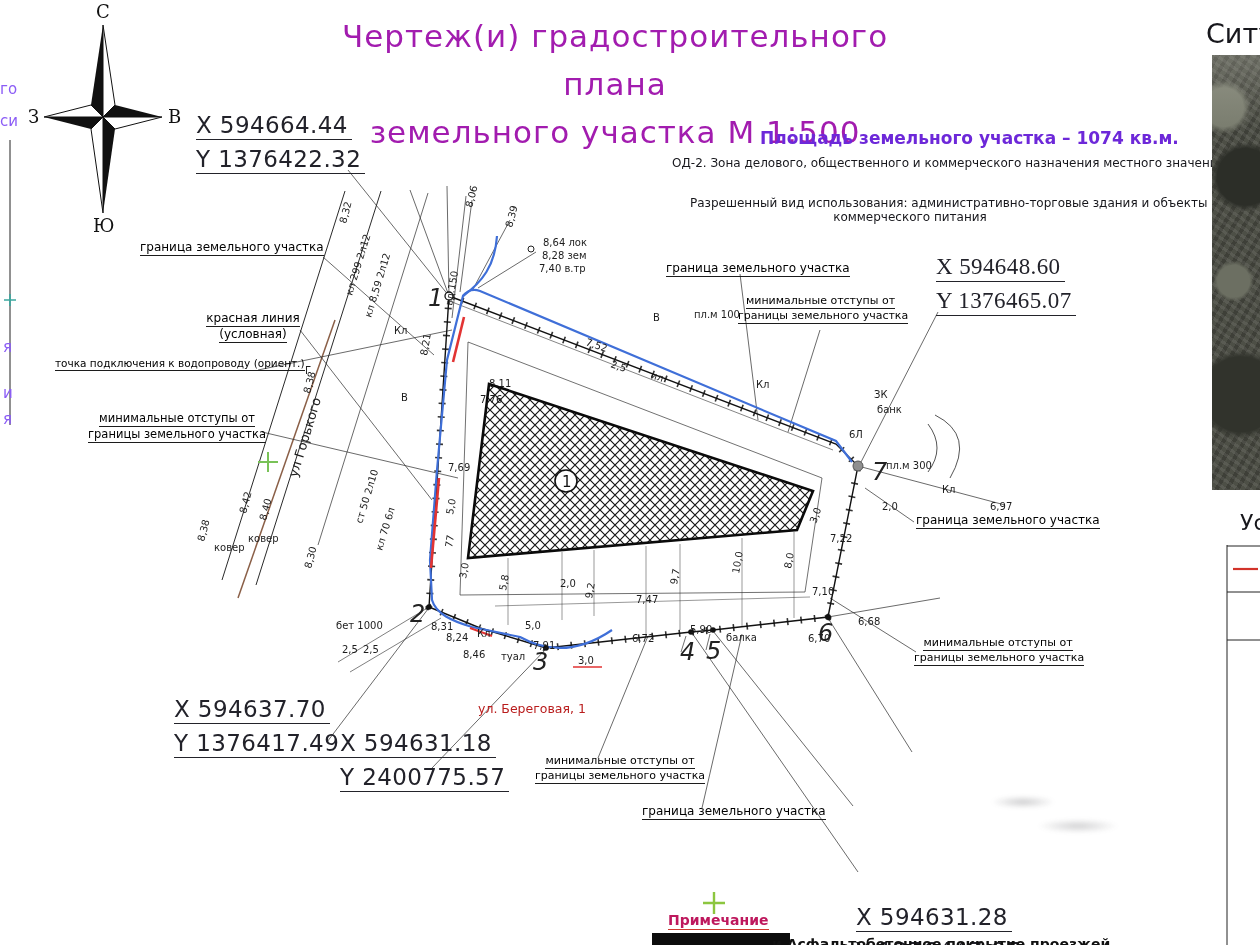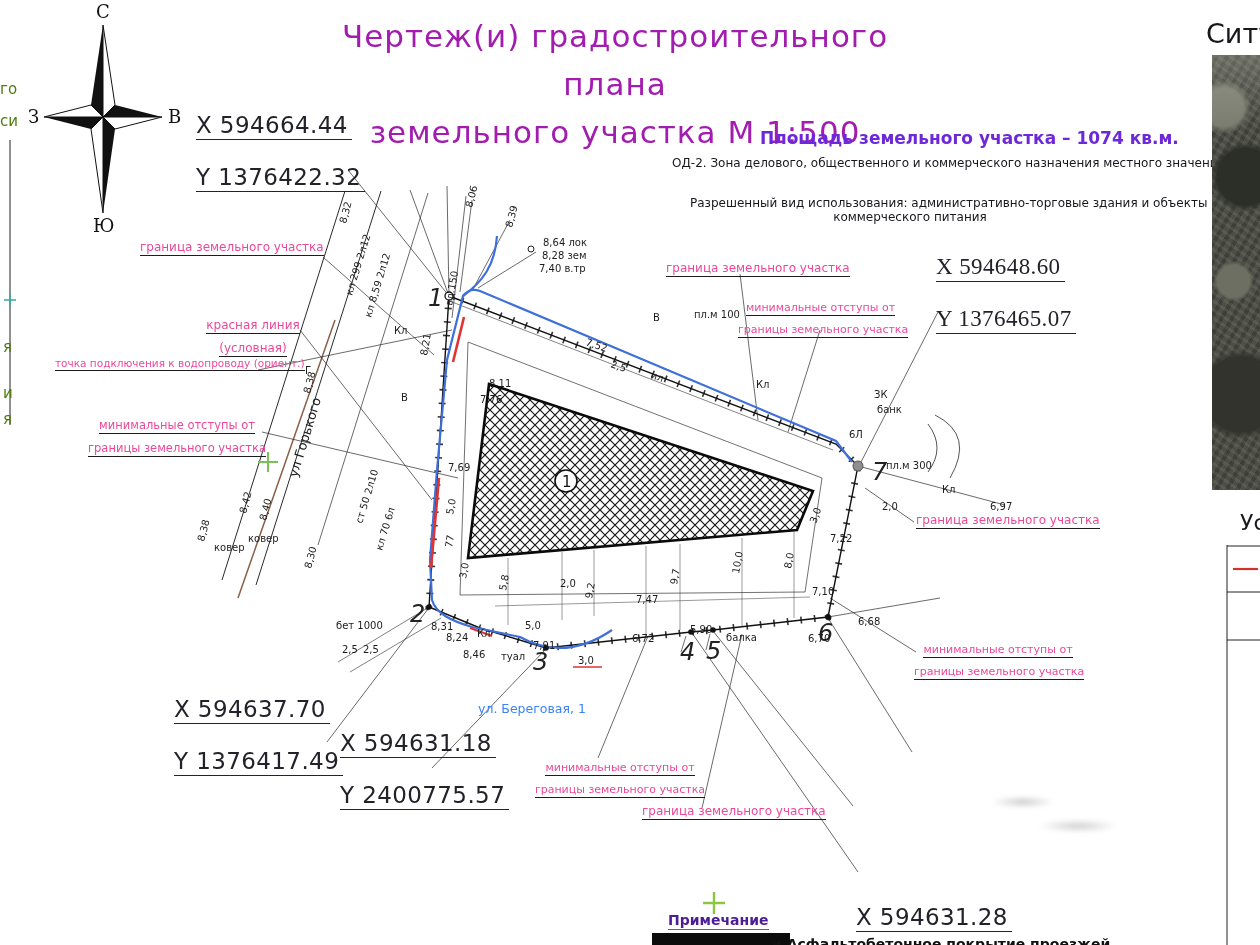--- a/index.html
+++ b/index.html
@@ -2,43 +2,43 @@
 <html><head>
 <meta charset="utf-8">
 <style>
   html,body{margin:0;padding:0;background:#e8e8e8;}
   .page{position:relative;width:1260px;height:945px;background:#ffffff;overflow:hidden;
         font-family:"DejaVu Sans",sans-serif;color:#1b1b1b;}
   .abs{position:absolute;}
   svg{position:absolute;left:0;top:0;}
   .title{font-size:31px;letter-spacing:1px;color:#a21caf;text-align:center;line-height:1.55;}
   .coord{font-size:23px;letter-spacing:.4px;color:#22222a;}
-  .coord .ln{border-bottom:1.5px solid #23232a;padding:0 4px 1px 0;width:max-content;margin-bottom:24px;white-space:nowrap;}
-  .lbl{font-size:12px;color:#ec4899;}
+  .coord .ln{border-bottom:1.5px solid #23232a;padding:0 4px 1px 0;width:max-content;margin-bottom:6px;white-space:nowrap;}
+  .lbl{font-size:12px;color:#000000;}
   .lbl .ln{border-bottom:1.2px solid #1c1c1c;padding-bottom:1px;width:max-content;white-space:nowrap;}
   .lbl.center{text-align:center;}
-  .lbl.center .ln{margin:7px auto;}
+  .lbl.center .ln{margin:0 auto;}
   .info-bold{font-size:17px;font-weight:bold;color:#6d28d9;white-space:nowrap;}
   .info-sm{font-size:12px;color:#17171c;white-space:nowrap;}
-  .frag{position:absolute;font-size:15px;color:#4d7c0f;}
-  .red{color:#3b82f6;}
+  .frag{position:absolute;font-size:15px;color:#8b5cf6;}
+  .red{color:#b91c1c;}
   .sat{position:absolute;left:1212px;top:55px;width:48px;height:435px;background-color:#4d4f46;
        background-image:
         linear-gradient(rgba(205,205,192,.28),rgba(205,205,192,0) 70px),
         radial-gradient(circle at 25% 12%, #7b7e70 0 5%, transparent 7%),
         radial-gradient(circle at 70% 28%, #2c2e28 0 9%, transparent 11%),
         radial-gradient(circle at 45% 52%, #6c6f62 0 7%, transparent 9%),
         radial-gradient(circle at 60% 78%, #31332c 0 11%, transparent 13%),
         repeating-linear-gradient(35deg, rgba(255,255,255,.07) 0 3px, transparent 3px 7px),
         repeating-linear-gradient(-60deg, rgba(0,0,0,.20) 0 4px, transparent 4px 9px);}
   .bleed{position:absolute;left:983px;top:788px;width:155px;height:54px;filter:blur(2px);opacity:.55;
        background:
         radial-gradient(ellipse 46px 9px at 40px 14px, rgba(90,90,95,.55), transparent 70%),
         radial-gradient(ellipse 58px 10px at 95px 38px, rgba(90,90,95,.5), transparent 70%);}
-  .note{font-size:14px;font-weight:bold;color:#4c1d95;border-bottom:1.6px solid #cf3a30;padding-bottom:1px;}
+  .note{font-size:14px;font-weight:bold;color:#be185d;border-bottom:1.6px solid #cf3a30;padding-bottom:1px;}
   .cutline{position:absolute;left:772px;top:936px;height:9px;overflow:hidden;font-size:14px;font-weight:bold;color:#111;white-space:nowrap;}
   .blackbar{position:absolute;left:652px;top:933px;width:138px;height:12px;background:#0c0c0c;}
   .situ{font-size:27px;color:#17171c;}
   .us{font-size:22px;color:#17171c;}
   .st{font:10px "DejaVu Sans",sans-serif;fill:#1c1c1c;}
   .pt{font:italic 24px "DejaVu Sans",sans-serif;fill:#222;}
   .cmp{font:18px "DejaVu Serif",serif;fill:#111;}
 </style>
 </head>
 <body>

